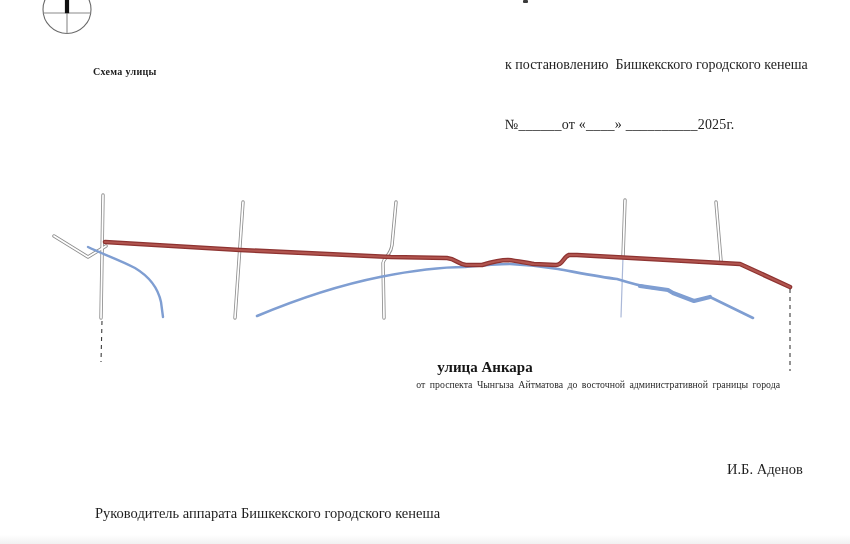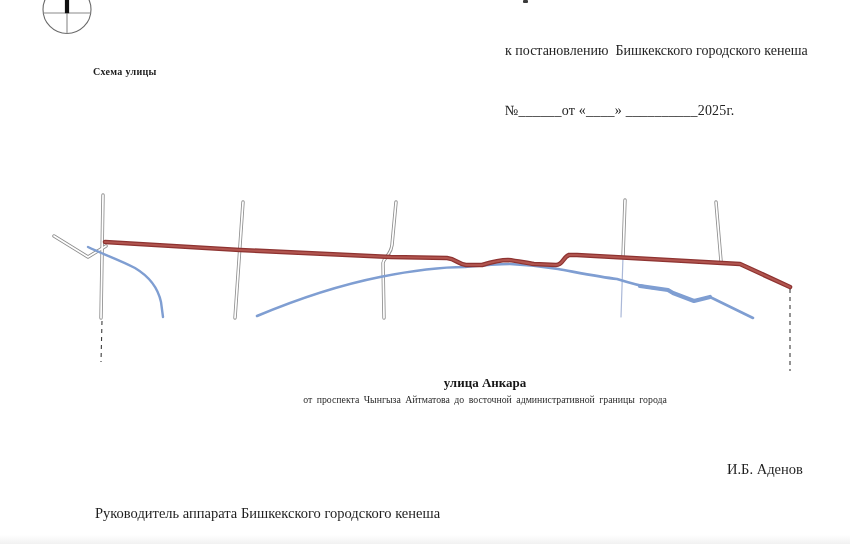--- a/index.html
+++ b/index.html
@@ -6,33 +6,33 @@
   .page{
     position:relative;
     width:850px;height:544px;
     background:#ffffff;
     overflow:hidden;
     font-family:"Liberation Serif", serif;
     color:#1a1a1a;
   }
   .overlay{position:absolute;left:0;top:0;width:850px;height:544px;}
   .hdr{
-    position:absolute;left:505px;top:1px;width:330px;
+    position:absolute;left:505px;top:15px;width:330px;
     font-size:14px;line-height:20px;white-space:pre;color:#232323;
   }
   .hdr .num{letter-spacing:.2px;}
   .scheme-label{
     position:absolute;left:93px;top:66px;
     font-size:10px;font-weight:bold;color:#1c1c1c;letter-spacing:.3px;
   }
   .caption{
     position:absolute;left:190px;top:359px;width:590px;text-align:center;
   }
-  .caption .t{font-size:13px;font-weight:bold;color:#161616;margin-top:16px;}
-  .caption .s{font-size:9.8px;margin-top:3px;color:#2a2a2a;word-spacing:2px;}
+  .caption .t{font-size:15px;font-weight:bold;color:#161616;}
+  .caption .s{font-size:9.8px;margin-top:3px;color:#2a2a2a;word-spacing:2px;text-align:right;}
   .footer-left{
     position:absolute;left:95px;top:481px;font-size:14.5px;color:#1f1f1f;margin-top:24px;
   }
   .footer-right{
     position:absolute;left:727px;top:461px;font-size:14.5px;color:#1f1f1f;
   }
   .cutoff{
     position:absolute;left:523px;top:0;width:5px;height:2.5px;background:#3a3a3a;border-radius:1px;
   }
   .bottom-edge{

